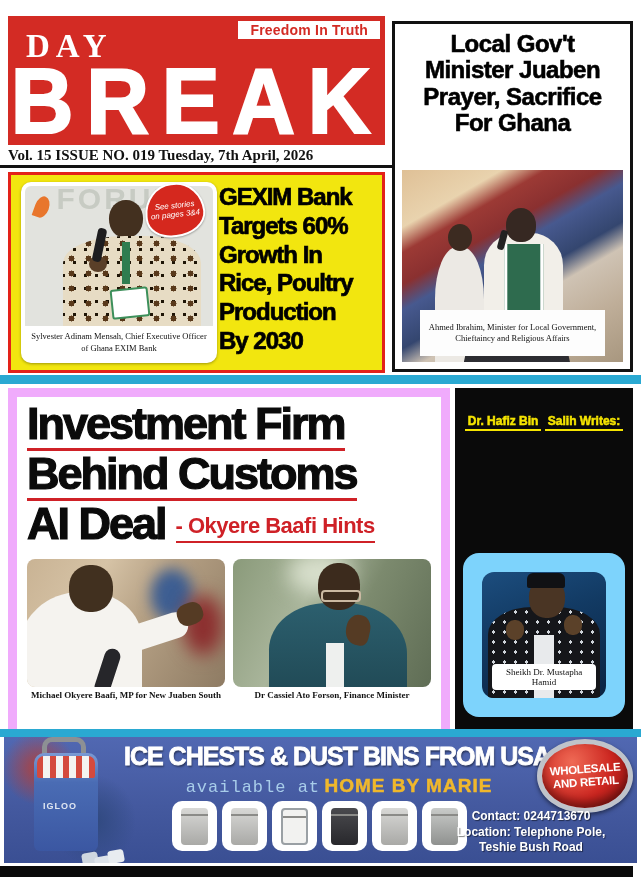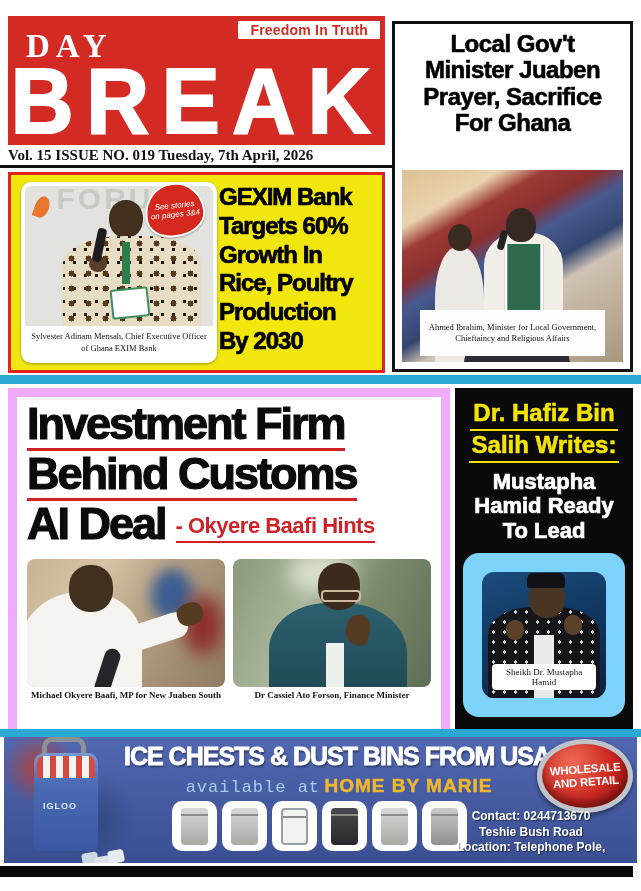--- a/index.html
+++ b/index.html
@@ -107,21 +107,21 @@
   .fn-shirt { position:absolute; left:47%; bottom:0; width:18px; height:44px; background:#eef0ee; }
   .fn-head { position:absolute; left:43%; top:3%; width:42px; height:47px; background:#3c2b1d; border-radius:46%; }
   .fn-glasses { position:absolute; left:44.5%; top:24%; width:40px; height:12px; border:2px solid #cbb9a2;
                 border-radius:4px; box-sizing:border-box; }
   .fn-hand { position:absolute; left:57%; top:44%; width:24px; height:30px; background:#553b24;
              border-radius:45% 45% 30% 50%; transform:rotate(12deg); }
 
   
   .opinion { position:absolute; left:455px; top:388px; width:178px; height:341px; background:#0a0a0a;
              text-align:center; }
-  .kicker { margin-top:11px; font-size:24px; font-weight:bold; color:#f5e400; -webkit-text-stroke:0.5px #f5e400; }
+  .kicker { margin-top:26px; font-size:12px; font-weight:bold; color:#f5e400; -webkit-text-stroke:0.5px #f5e400; }
   .kicker div { display:inline-block; border-bottom:2px solid #f5e400; line-height:1.2; padding:0 3px 1px; }
   .op-headline { margin-top:7px; font-size:22px; font-weight:bold; line-height:1.12; color:#fff;
                  -webkit-text-stroke:0.7px #fff; }
   .op-card { position:absolute; left:8px; right:8px; top:165px; bottom:12px; background:#7dd3fc;
              border-radius:16px; padding:19px; box-sizing:border-box; }
   .op-photo { position:relative; width:100%; height:100%; border-radius:12px; overflow:hidden;
               background:linear-gradient(160deg,#1c4d7e 0%,#123a63 40%,#0a2342 100%); }
   .hm-robe { position:absolute; left:5%; bottom:0; width:90%; height:72%;
              border-radius:40% 40% 0 0 / 30% 30% 0 0; background-color:#15161a;
              background-image:radial-gradient(circle,#cfd4da 22%,transparent 23%); background-size:11px 10px; }
@@ -275,25 +275,20 @@
         </figure>
       </div>
     </div>
   </div>
 
   <div class="opinion">
     <div class="kicker">
       <div>Dr. Hafiz Bin</div>
       <div>Salih Writes:</div>
     </div>
-    <div class="op-headline">
-      <div>Mustapha</div>
-      <div>Hamid Ready</div>
-      <div>To Lead</div>
-    </div>
     <div class="op-card">
       <div class="op-photo">
         <div class="hm-robe"></div>
         <div class="hm-shirt"></div>
         <div class="hm-head"></div>
         <div class="hm-cap"></div>
         <div class="hm-hand-l"></div>
         <div class="hm-hand-r"></div>
         <div class="op-caption">Sheikh Dr. Mustapha Hamid</div>
       </div>
@@ -339,20 +334,20 @@
         </div>
     </div>
     <div class="ad-badge">
       <div class="badge-text">
         <div>WHOLESALE</div>
         <div>AND RETAIL</div>
       </div>
     </div>
     <div class="ad-contact">
       <div>Contact: 0244713670</div>
+      <div>Location: Telephone Pole,</div>
       <div>Teshie Bush Road</div>
-      <div>Location: Telephone Pole,</div>
     </div>
   </div>
 
   <div class="bottom-bar"></div>
 
 </div>
 
 </body></html>

